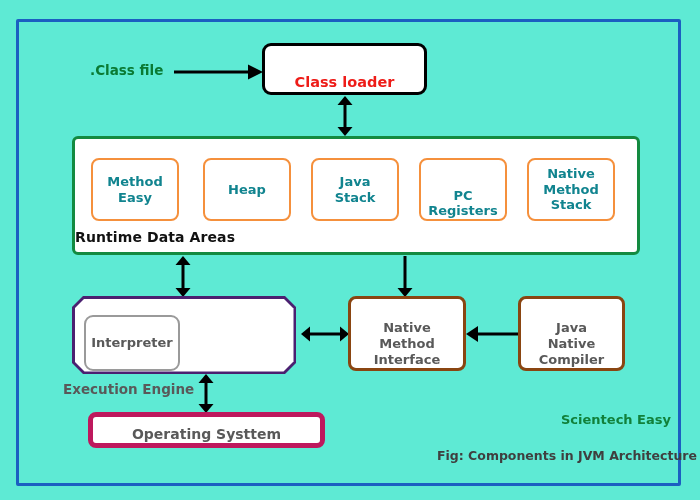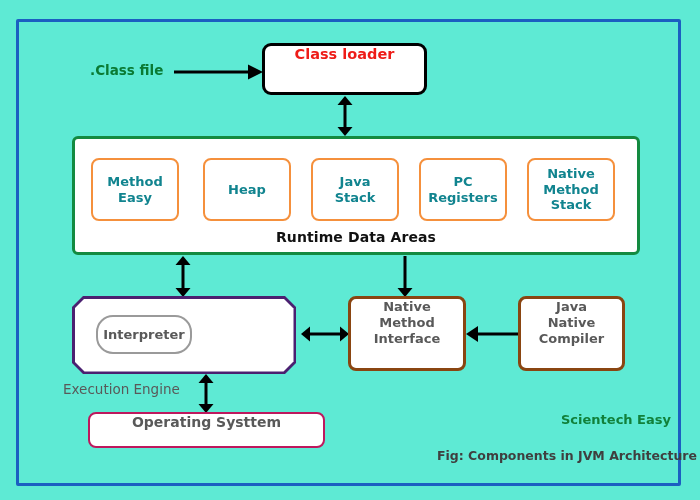--- a/index.html
+++ b/index.html
@@ -28,21 +28,21 @@
     border: 3px solid #1b5fc1;
     box-sizing: border-box;
     border-radius: 2px;
   }
 
   
   .box {
     position: absolute;
     box-sizing: border-box;
     display: flex;
-    align-items: flex-start;
+    align-items: flex-end;
     justify-content: center;
     text-align: center;
     font-weight: bold;
     line-height: 1.22;
     background: #ffffff;
   }
 
   .classloader-box {
     left: 262px;
     top: 43px;
@@ -81,21 +81,20 @@
     font-weight: bold;
     font-size: 13px;
     line-height: 1.2;
     background: #ffffff;
   }
   .runtime-label {
     position: absolute;
     left: 0;
     right: 0;
     top: 90px;
-    text-align: center;
     font-weight: bold;
     font-size: 14px;
     color: #111111;
     letter-spacing: .1px;
   }
 
   
   .exec-engine {
     position: absolute;
     left: 72px;
@@ -124,29 +123,29 @@
     background: #ffffff;
     display: flex;
     align-items: center;
     justify-content: center;
     text-align: center;
     color: #595959;
     font-weight: bold;
     font-size: 13px;
     line-height: 1.2;
   }
-  .interpreter-box { left: 96px; top: 315px; width: 96px; height: 39px; border-radius: 17px; }
+  .interpreter-box { left: 84px; top: 315px; width: 96px; height: 56px; }
   .jit-box         { left: 205px; top: 304px; width: 86px; height: 55px; }
 
   .exec-label {
     position: absolute;
     left: 63px;
     top: 381px;
     font-size: 13.5px;
-    font-weight: normal;
+    font-weight: bold;
     color: #595959;
     white-space: nowrap;
   }
 
   .nmi-box {
     left: 348px;
     top: 296px;
     width: 118px;
     height: 75px;
     border: 3px solid #8a4511;
@@ -162,21 +161,21 @@
     border: 3px solid #8a4511;
     border-radius: 8px;
     color: #595959;
     font-size: 13px;
   }
   .os-box {
     left: 88px;
     top: 412px;
     width: 237px;
     height: 36px;
-    border: 2px solid #be185d;
+    border: 5px solid #be185d;
     border-radius: 8px;
     color: #595959;
     font-size: 14px;
   }
 
   
   .class-file-label {
     position: absolute;
     left: 90px;
     top: 62px;
@@ -246,21 +245,21 @@
       <div>
         <div>Heap</div>
       </div>
     </div>
     <div class="rd-box" style="left:236px;">
       <div>
         <div>Java</div>
         <div>Stack</div>
       </div>
     </div>
-    <div class="rd-box" style="left:344px;">
+    <div class="rd-box" style="left:344px;align-items:flex-end;">
       <div>
         <div>PC</div>
         <div>Registers</div>
       </div>
     </div>
     <div class="rd-box" style="left:452px;">
       <div>
         <div>Native</div>
         <div>Method</div>
         <div>Stack</div>

